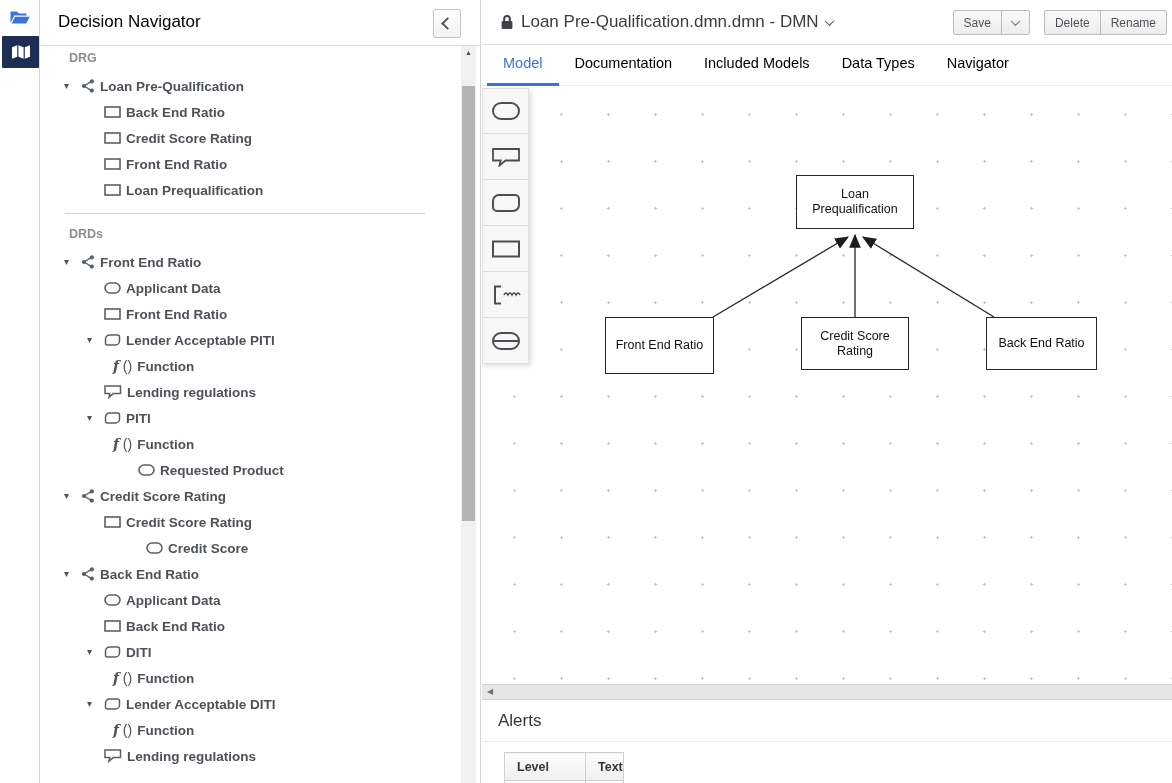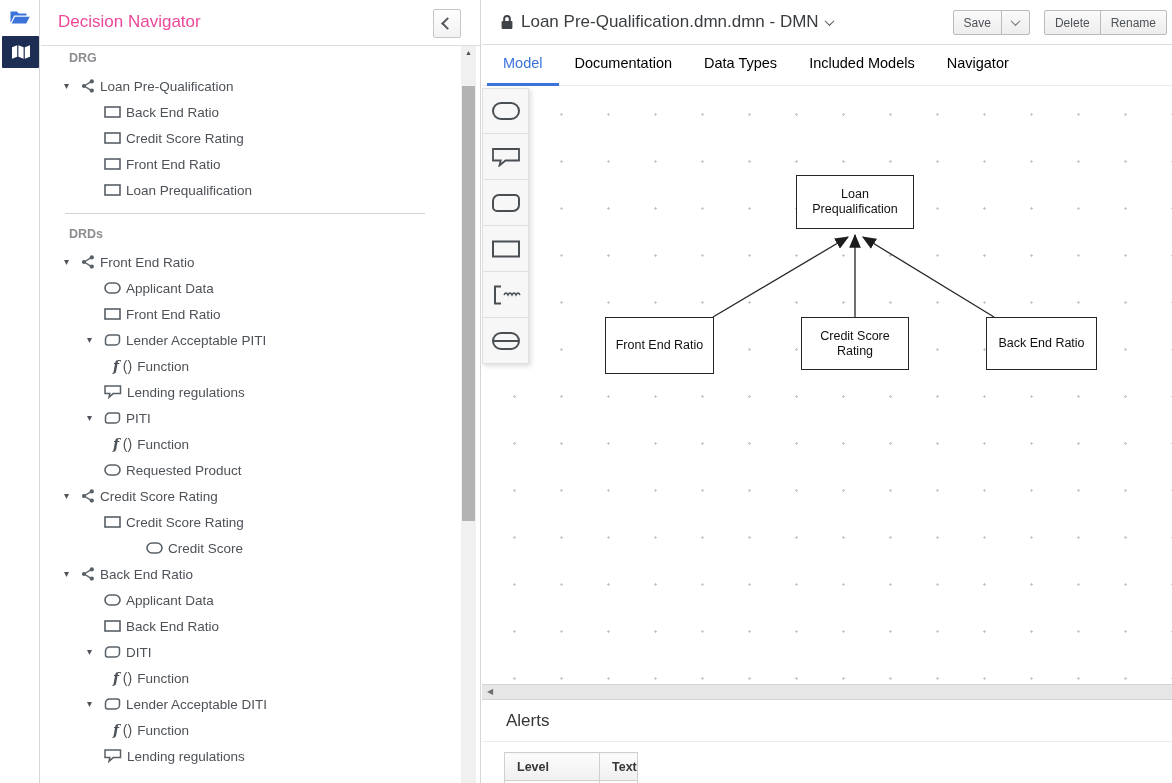--- a/index.html
+++ b/index.html
@@ -8,30 +8,30 @@
     font-family:"Liberation Sans",sans-serif;background:#fff;color:#4d5258;
     -webkit-font-smoothing:antialiased;
   }
   
   #rail{position:absolute;left:0;top:0;width:40px;height:783px;background:#fff;border-right:1px solid #d6d6d6;box-sizing:border-box;}
   .rail-btn{width:40px;height:34px;display:flex;align-items:center;justify-content:center;cursor:pointer;}
   .rail-btn.active{background:#1e2d54;width:37px;height:32px;margin:2px 0 0 2px;border-radius:1px;}
   
   #navpanel{position:absolute;left:41px;top:0;width:440px;height:783px;background:#fff;border-right:1px solid #d6d6d6;box-sizing:border-box;}
   #nav-header{height:45px;border-bottom:1px solid #dcdcdc;position:relative;}
-  #nav-title{position:absolute;left:17px;top:12px;font-size:17px;color:#ec4899;}
+  #nav-title{position:absolute;left:17px;top:12px;font-size:17px;color:#000000;}
   #nav-collapse{position:absolute;right:19px;top:9px;width:26px;height:27px;border:1px solid #c6c6c6;border-radius:2px;
     background:linear-gradient(#fefefe,#f2f2f2);display:flex;align-items:center;justify-content:center;color:#55595e;cursor:pointer;}
   #tree{position:absolute;top:46px;left:0;right:21px;bottom:0;overflow:hidden;padding-top:5px;}
   .tree-heading{font-size:12.5px;font-weight:700;color:#8b8d90;padding:0 0 6px 28px;height:16px;}
   .tree-divider{border-top:1px solid #d4d4d4;margin:10px 34px 13px 24px;height:0;}
   .trow{position:relative;height:26px;display:flex;align-items:center;box-sizing:border-box;cursor:pointer;}
   .trow .caret{position:absolute;font-size:10px;color:#50545a;top:7px;}
   .ticon{display:inline-flex;align-items:center;margin-right:5px;flex:none;}
-  .tlabel{font-size:13.5px;color:#4d5258;white-space:nowrap;}
+  .tlabel{font-size:13.5px;color:#4d5258;white-space:nowrap;font-weight:bold;}
   .ficon{font-size:14px;color:#4d5258;white-space:nowrap;}
   .ficon em{font-family:"DejaVu Serif",serif;font-style:italic;font-weight:600;margin-right:1px;}
   
   #nav-scrollbar{position:absolute;top:46px;right:4px;bottom:0;width:15px;background:#f0f0f0;}
   #nav-scroll-up{height:13px;display:flex;align-items:center;justify-content:center;font-size:7px;color:#4c4c4c;cursor:pointer;}
   #nav-scroll-thumb{position:absolute;top:40px;left:1px;width:13px;height:435px;background:#b3b3b3;cursor:pointer;}
   
   #main{position:absolute;left:482px;top:0;right:0;height:783px;}
   #topbar{height:45px;border-bottom:1px solid #dcdcdc;position:relative;box-sizing:border-box;}
   #doc-title-wrap{position:absolute;left:18px;top:0;height:44px;display:flex;align-items:center;gap:7px;}
@@ -62,25 +62,25 @@
   .dmn-node{position:absolute;background:#fff;border:1.5px solid #262626;box-sizing:border-box;
     display:flex;align-items:center;justify-content:center;text-align:center;cursor:pointer;}
   .dmn-node span{font-size:12.5px;line-height:1.2;color:#111;padding:0 6px;}
   
   #hscroll{position:absolute;left:0;right:0;bottom:83px;height:14px;background:#e6e6e6;
     border-top:1px solid #d2d2d2;border-bottom:1px solid #d2d2d2;box-sizing:content-box;}
   #hscroll-left{position:absolute;left:5px;top:3px;font-size:8px;color:#6f6f6f;line-height:8px;cursor:pointer;}
   
   #alerts{position:absolute;left:0;right:0;bottom:0;height:83px;background:#fff;}
   #alerts-header{height:41px;border-bottom:1px solid #ececec;display:flex;align-items:center;}
-  #alerts-title{font-size:17px;color:#363636;margin-left:24px;}
+  #alerts-title{font-size:17px;color:#363636;margin-left:16px;}
   #alerts-table{position:absolute;left:22px;right:8px;top:52px;border-collapse:collapse;}
   #alerts-table th{border:1px solid #d0d0d0;background:linear-gradient(#fcfcfc,#f0f0f0);
     font-size:12.5px;font-weight:600;color:#363636;text-align:left;height:28px;padding:0 0 0 12px;box-sizing:border-box;}
-  #alerts-table th.col-level{width:95px;}
+  #alerts-table th.col-level{width:81px;}
   #alerts-table td{border:1px solid #d0d0d0;border-top:none;height:3px;padding:0;background:#fff;}
   svg{display:block;}
 </style>
 </head>
 <body>
 
 <div id="rail">
   <div class="rail-btn">
     <span>
       <svg width="20" height="15" viewBox="0 0 20 15">
@@ -224,21 +224,21 @@
           </svg>
         </span>
         <span class="tlabel">PITI</span>
       </div>
       <div class="trow" style="padding-left: 72px;">
         <span class="ticon">
           <span class="ficon"><em>f</em> ()</span>
         </span>
         <span class="tlabel">Function</span>
       </div>
-      <div class="trow" style="padding-left: 63px;">
+      <div class="trow" style="padding-left: 97px;">
         <span class="ticon">
           <svg width="17" height="12" viewBox="0 0 17 12">
             <rect x="1" y="1" width="15" height="10" rx="5" fill="none" stroke="#586066" stroke-width="1.6"></rect>
           </svg>
         </span>
         <span class="tlabel">Requested Product</span>
       </div>
       <div class="trow" style="padding-left: 40px;">
         <span class="caret" style="left: 23px;">▾</span>
         <span class="ticon">
@@ -373,22 +373,22 @@
       <div class="btn-group">
         <button class="btn">Delete</button>
         <button class="btn">Rename</button>
       </div>
     </div>
   </div>
 
   <div id="tabbar">
       <div class="tab active">Model</div>
       <div class="tab">Documentation</div>
+      <div class="tab">Included Models</div>
       <div class="tab">Data Types</div>
-      <div class="tab">Included Models</div>
       <div class="tab">Navigator</div>
     </div>
 
   <div id="canvas">
     <svg id="edges">
         <defs>
           <marker id="arw" viewBox="0 0 12 10" refX="11" refY="5" markerWidth="14" markerHeight="12" markerUnits="userSpaceOnUse" orient="auto">
             <path d="M0,0 L12,5 L0,10 Z" fill="#1c1c1c"></path>
           </marker>
         </defs>

